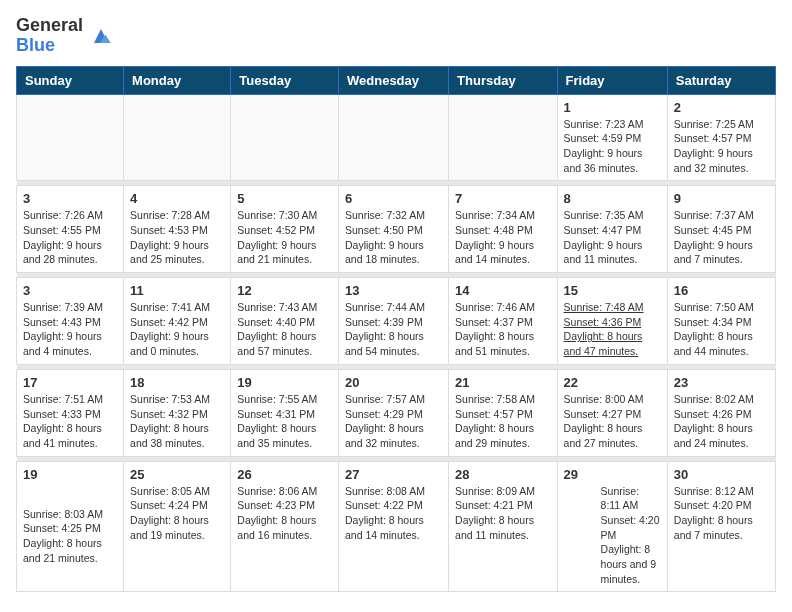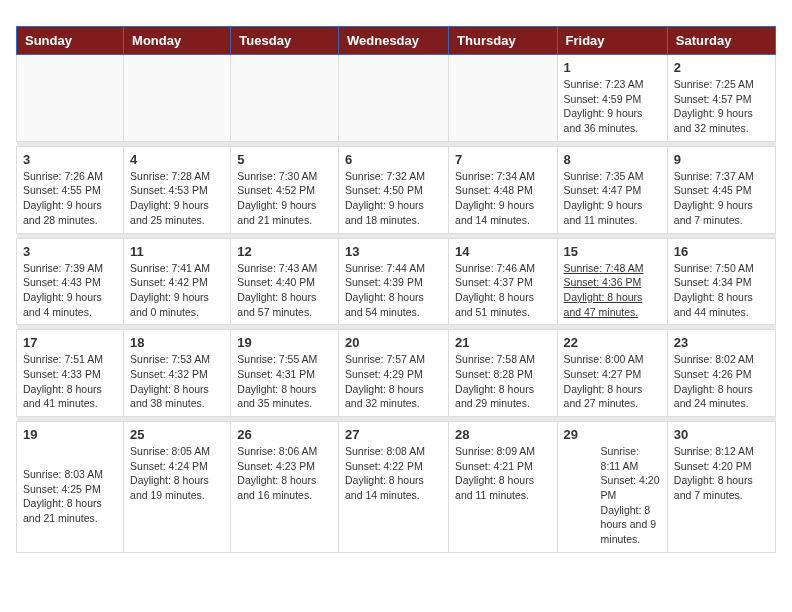--- a/index.html
+++ b/index.html
@@ -50,21 +50,21 @@
     }
     .location {
       font-size: 15px;
       color: #333;
     }
     .calendar {
       width: 100%;
       border-collapse: collapse;
     }
     .calendar th {
-      background: #7f1d1d;
+      background: #0c4a6e;
       color: #fff;
       text-align: left;
       padding: 6px 8px;
       font-size: 13px;
       font-weight: bold;
       border: 1px solid #2d6bc4;
     }
     .calendar td {
       vertical-align: top;
       padding: 5px 6px;
@@ -87,20 +87,30 @@
     .day-info {
       font-size: 10.5px;
       line-height: 1.4;
       color: #333;
     }
   </style>
 </head>
 <body>
 
 <div class="header">
+  <div class="logo">
+    <div class="logo-text">
+      <span class="logo-general">General</span>
+      <span class="logo-blue">Blue</span>
+    </div>
+    <svg class="logo-icon" viewBox="0 0 40 40">
+      <polygon points="10,30 20,10 30,30" fill="#3b7dd8"></polygon>
+      <polygon points="18,30 26,18 34,30" fill="#5a9ee0"></polygon>
+    </svg>
+  </div>
   <div class="title-block">
   </div>
 </div>
 
 <table class="calendar">
   <thead>
     <tr>
     <th>Sunday</th>
         <th>Monday</th>
         <th>Tuesday</th>
@@ -248,21 +258,21 @@
         </td>
         <td>
           <span class="day-number">20</span>
           <div class="day-info" style="white-space: pre-line;">Sunrise: 7:57 AM
 Sunset: 4:29 PM
 Daylight: 8 hours and 32 minutes.</div>
         </td>
         <td>
           <span class="day-number">21</span>
           <div class="day-info" style="white-space: pre-line;">Sunrise: 7:58 AM
-Sunset: 8:28 PM
+Sunset: 4:57 PM
 Daylight: 8 hours and 29 minutes.</div>
         </td>
         <td>
           <span class="day-number">22</span>
           <div class="day-info" style="white-space: pre-line;">Sunrise: 8:00 AM
 Sunset: 4:27 PM
 Daylight: 8 hours and 27 minutes.</div>
         </td>
         <td>
           <span class="day-number">23</span>

